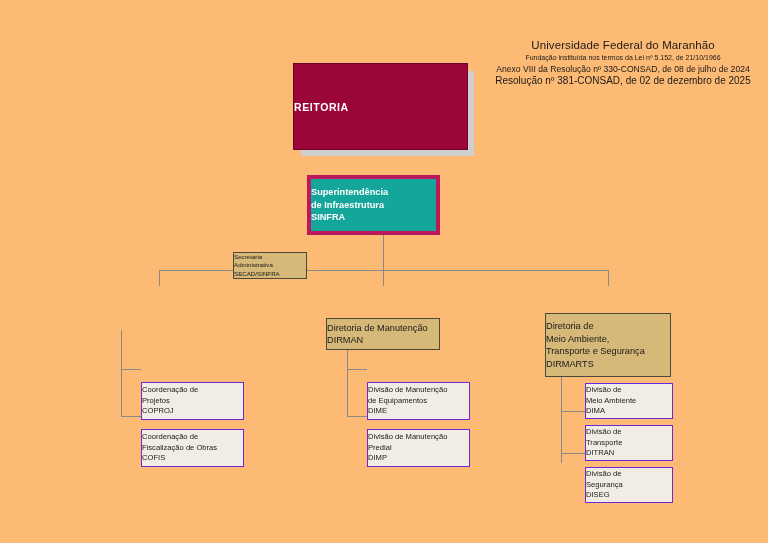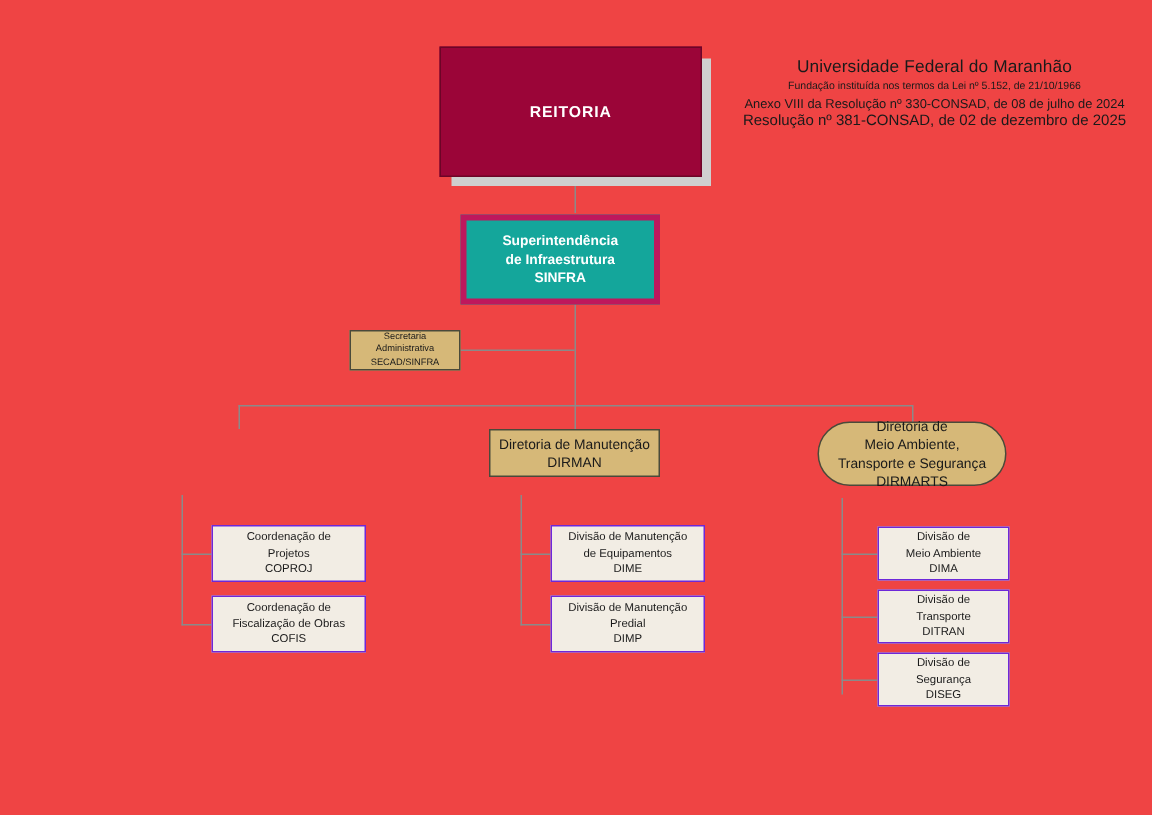--- a/index.html
+++ b/index.html
@@ -8,21 +8,21 @@
     background: #ffffff;
   }
   body {
     font-family: "Liberation Sans", sans-serif;
     -webkit-font-smoothing: antialiased;
   }
   #canvas {
     position: relative;
     width: 768px;
     height: 543px;
-    background: #ef4444;
+    background: #fdba74;
     overflow: hidden;
   }
 
   
   .header {
     position: absolute;
     left: 478px;
     top: 38px;
     width: 290px;
     text-align: center;
@@ -47,22 +47,23 @@
     line-height: 12px;
   }
 
   
   .node {
     position: absolute;
     box-sizing: border-box;
     display: flex;
     align-items: center;
     justify-content: center;
-    text-align: center;
+    text-align: left;
     border: 1px solid #3a3a3a;
+    margin-top: 32px;
   }
   .node .lbl {
     display: block;
     width: 100%;
     white-space: pre-line;
   }
 
   
   .node.root {
     background: #9B0538;
@@ -168,21 +169,21 @@
 Administrativa
 SECAD/SINFRA</span>
   </div>
 
 
   <div class="node tan dir" style="left:326px; top:286px; width:114px; height:32px;">
     <span class="lbl">Diretoria de Manutenção
 DIRMAN</span>
   </div>
 
-  <div class="node tan dir" style="left:545px; top:281px; width:126px; height:43px;border-radius:24px;">
+  <div class="node tan dir" style="left:545px; top:281px; width:126px; height:64px;">
     <span class="lbl">Diretoria de
 Meio Ambiente,
 Transporte e Segurança
 DIRMARTS</span>
   </div>
 
   <div class="node pale" style="left:141px; top:350px; width:103px; height:38px;">
     <span class="lbl">Coordenação de
 Projetos
 COPROJ</span>

